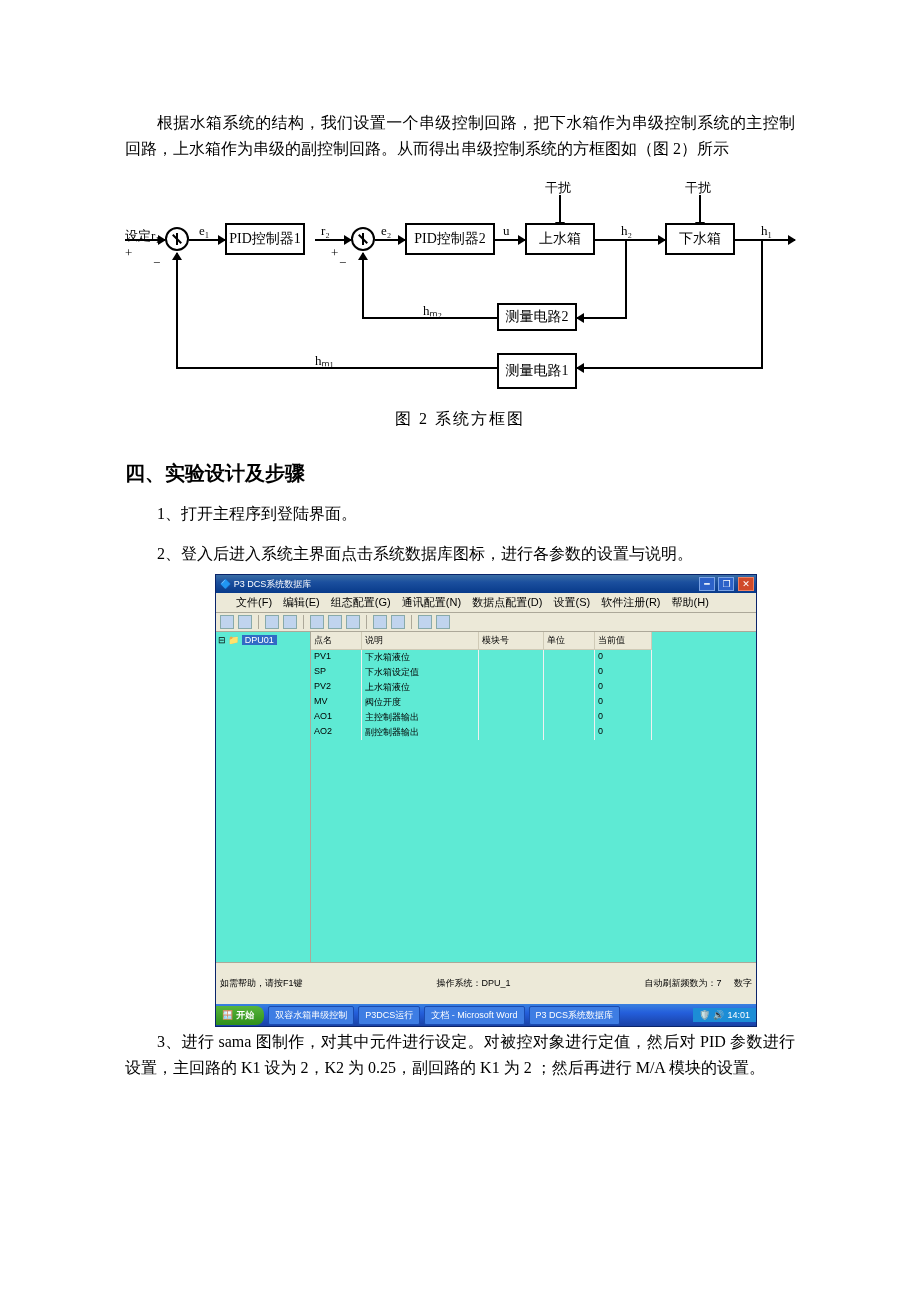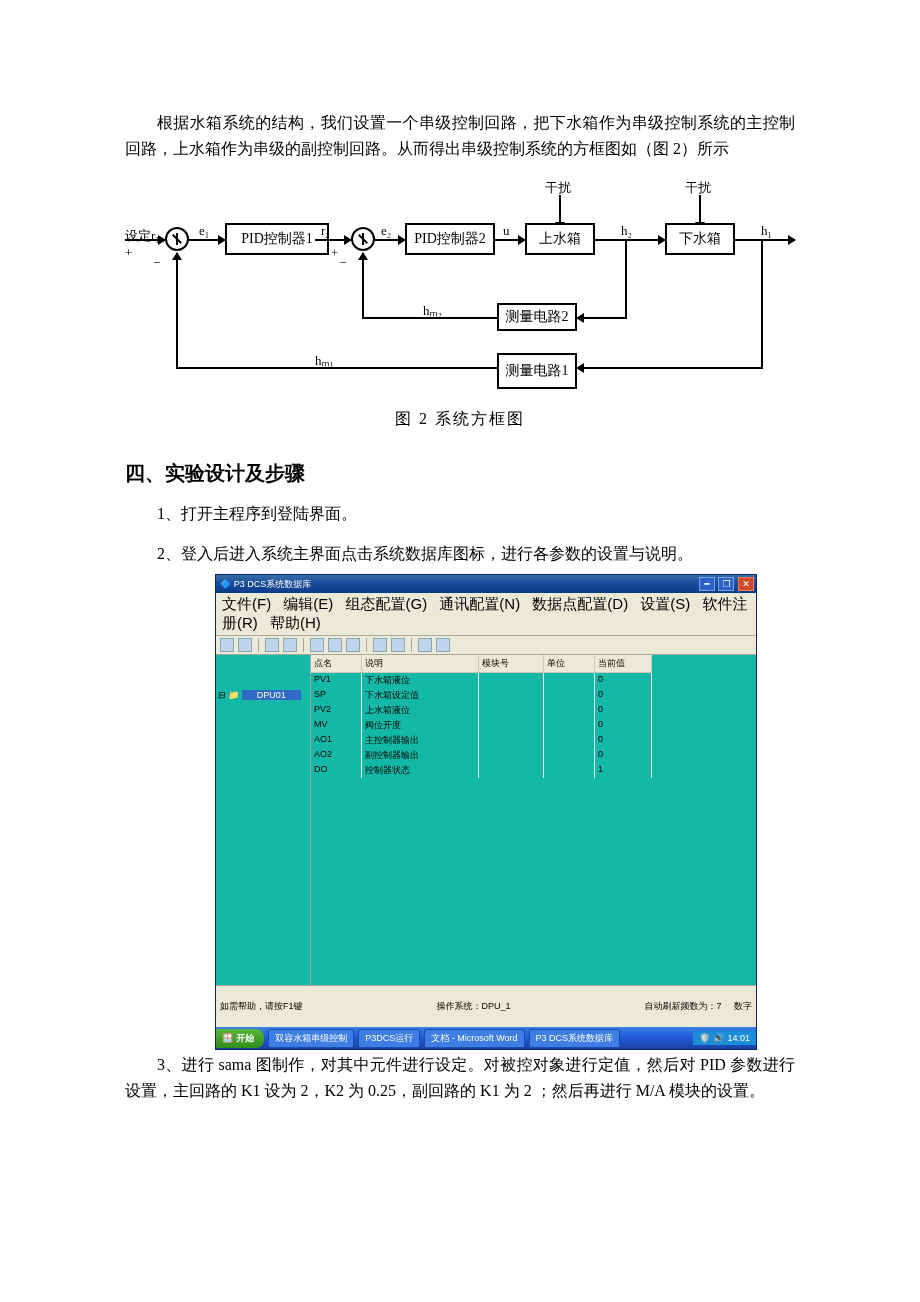--- a/index.html
+++ b/index.html
@@ -90,52 +90,52 @@
   .line-h { position:absolute; height:2px; background:#000; }
   .line-v { position:absolute; width:2px;  background:#000; }
 
   
   .fig3-wrap { margin: 8px 0 2px 90px; }
   .winxp {
     width: 540px;
     border: 1px solid #0a246a;
     font-family: "Microsoft YaHei", Tahoma, sans-serif;
     font-size: 9px;
-    background:#14b8a6;
+    background:#5eead4;
   }
   .title-bar {
     height: 18px;
     background: linear-gradient(#3a6ea5,#1b4f9e 40%,#083a8a);
     color:#fff;
     display:flex; align-items:center; justify-content:space-between;
     padding:0 2px 0 4px;
   }
   .title-bar .btns span{
     display:inline-block; width:14px; height:12px; line-height:12px;
     text-align:center; font-size:9px; margin-left:1px;
     background:#2c61c8; border:1px solid #7aa3e5; color:#fff;
   }
   .title-bar .btns .close { background:#d04a2a; border-color:#f08060;}
   .menu-bar {
-    background:#ece9d8; padding:2px 6px; font-size:15px; color:#000;
+    background:#ece9d8; padding:2px 20px; font-size:11px; color:#000;
     border-bottom:1px solid #aca899;
   }
   .menu-bar span { margin-right:8px; }
   .toolbar {
     background:#ece9d8; padding:2px 4px; border-bottom:1px solid #aca899;
     display:flex; gap:4px; align-items:center;
   }
   .tb-ico { width:12px;height:12px; background:#c0d4ee; border:1px solid #8aa; }
   .tb-sep { width:1px; height:14px; background:#aca899; margin:0 2px;}
   .body-area { display:flex; height:330px; }
   .tree-pane {
     width:90px; border-right:1px solid #aca899; padding:3px 2px;
   }
   .tree-root {
-    background:#316ac5; color:#fff; padding:0 15px; display:inline-block;margin-top:32px;
+    background:#316ac5; color:#fff; padding:0 3px; display:inline-block;
   }
   .grid-pane { flex:1; }
   .grid-head, .grid-row { display:flex; font-size:9px; }
   .grid-head div {
     background:#ece9d8; border-right:1px solid #cfcab6; border-bottom:1px solid #cfcab6;
     padding:2px 3px; color:#000;
   }
   .grid-row div {
     border-right:1px solid #f0f0f0; padding:1px 3px; color:#000;
     white-space:nowrap; overflow:hidden;
@@ -178,21 +178,21 @@
       <span class="txt" style="left:0; top:48px;">设定r₁</span>
       <div class="arrow-r" style="left:0; top:60px; width:40px;"></div>
       <span class="txt" style="left:10; top:66px;">+</span>
 
       <div class="sum" style="left:40px; top:48px;"></div>
       <span class="txt" style="left:28px; top:76px;">−</span>
 
       <div class="arrow-r" style="left:64px; top:60px; width:36px;"></div>
       <span class="txt" style="left:74px; top:44px;">e₁</span>
 
-      <div class="box" style="left:100px; top:44px; width:104px; height:32px;">PID控制器1</div>
+      <div class="box" style="left:100px; top:44px; width:80px; height:32px;">PID控制器1</div>
 
       <div class="arrow-r" style="left:190px; top:60px; width:36px;"></div>
       <span class="txt" style="left:196px; top:44px;">r₂</span>
       <span class="txt" style="left:206px; top:66px;">+</span>
 
       <div class="sum" style="left:226px; top:48px;"></div>
       <span class="txt" style="left:214px; top:76px;">−</span>
 
       <div class="arrow-r" style="left:250px; top:60px; width:30px;"></div>
       <span class="txt" style="left:256px; top:44px;">e₂</span>
@@ -319,27 +319,20 @@
                 <div class="c4"></div>
                 <div class="c5">0</div>
               </div>
               <div class="grid-row">
                 <div class="c1">AO2</div>
                 <div class="c2">副控制器输出</div>
                 <div class="c3"></div>
                 <div class="c4"></div>
                 <div class="c5">0</div>
               </div>
-              <div class="grid-row">
-                <div class="c1">DO</div>
-                <div class="c2">控制器状态</div>
-                <div class="c3"></div>
-                <div class="c4"></div>
-                <div class="c5">1</div>
-              </div>
             </div>
         </div>
       </div>
       <div class="status-bar">
         <span>如需帮助，请按F1键</span>
         <span>操作系统：DPU_1</span>
         <span>
           <span>自动刷新频数为：7</span>
           &nbsp;&nbsp;&nbsp;
           <span>数字</span>

